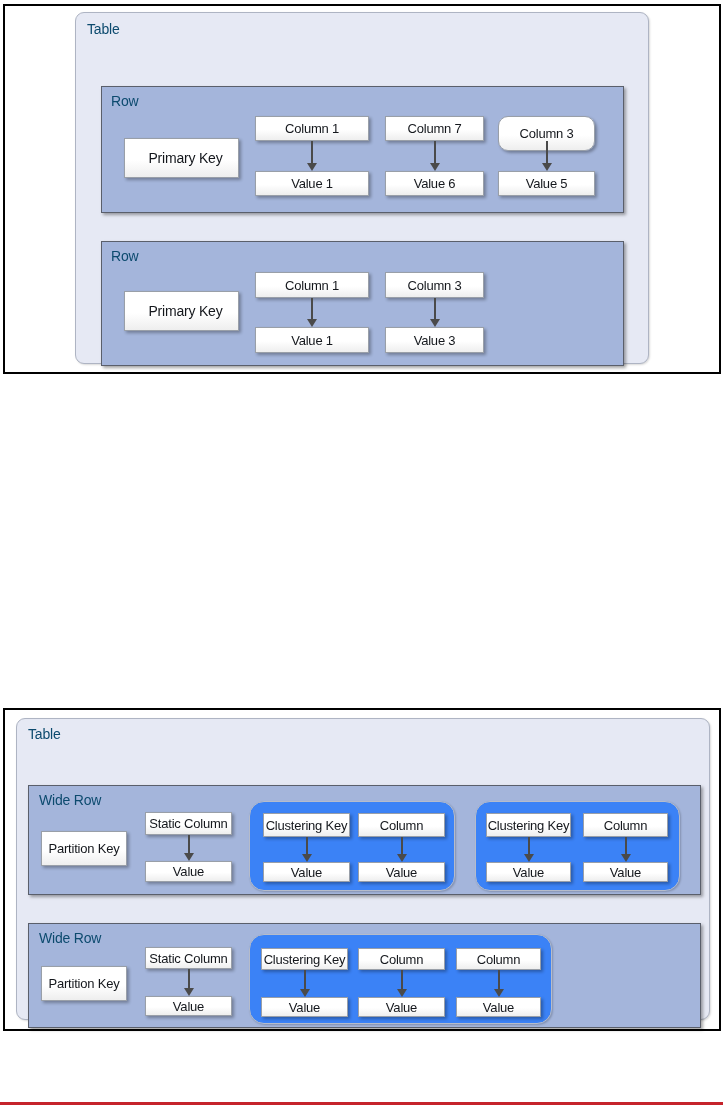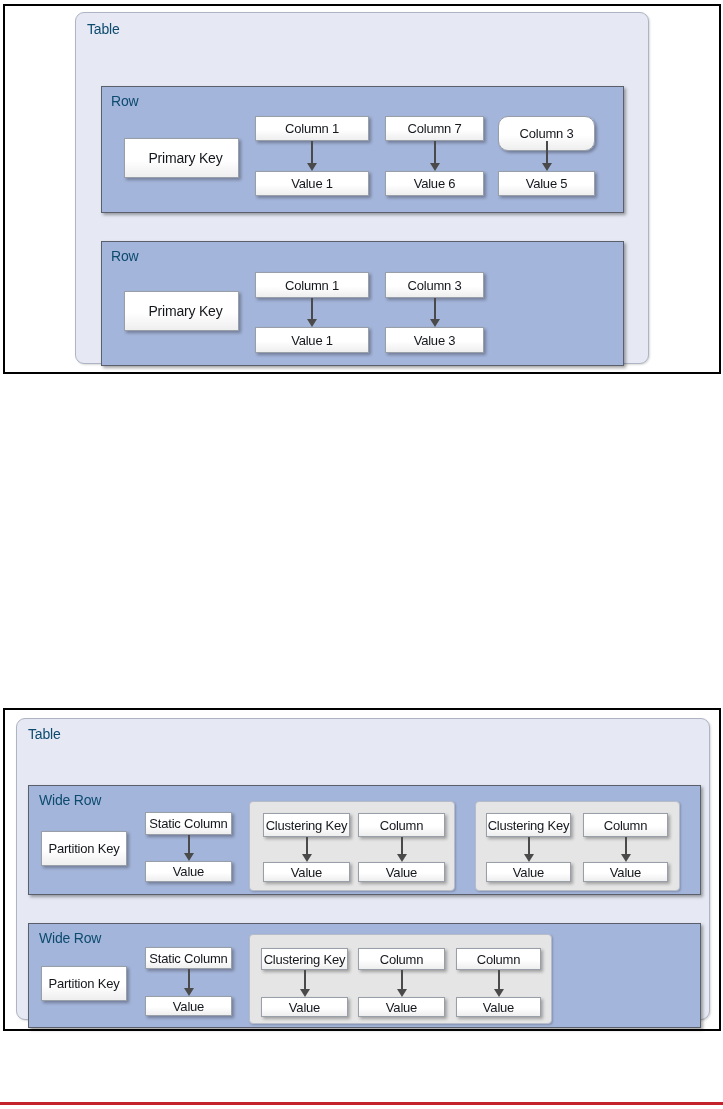--- a/index.html
+++ b/index.html
@@ -3,22 +3,22 @@
 <meta charset="utf-8">
 <style>
   html,body{margin:0;padding:0;background:#fff;}
   .page{position:relative;width:723px;height:1109px;background:#ffffff;
         font-family:"Liberation Sans",sans-serif;color:#111;overflow:hidden;}
   .frame{position:absolute;box-sizing:border-box;border:2px solid #000;background:#fff;}
   .tbl{position:absolute;box-sizing:border-box;background:#e6e9f4;border:1px solid #aeb4c3;
        border-radius:9px;box-shadow:1px 1px 2px rgba(0,0,0,0.15);}
   .rowbox{position:absolute;box-sizing:border-box;background:#a4b5db;border:1px solid #5a5f6b;
        box-shadow:2px 2px 3px rgba(0,0,0,0.35);margin-top:32px;}
-  .group{position:absolute;box-sizing:border-box;background:#e5e5e5;border:1px solid #b6bcca;
-       border-radius:4px;box-shadow:1px 1px 2px rgba(0,0,0,0.2);text-decoration:underline;}
+  .group{position:absolute;box-sizing:border-box;background:#3b82f6;border:1px solid #b6bcca;
+       border-radius:15px;box-shadow:1px 1px 2px rgba(0,0,0,0.2);text-decoration:underline;}
   .cap{position:absolute;font-size:14px;letter-spacing:-0.2px;color:#0c4a6e;white-space:nowrap;}
   .wb{position:absolute;box-sizing:border-box;display:flex;align-items:center;justify-content:center;
       background:linear-gradient(180deg,#ffffff 55%,#eeeeee 100%);
       border:1px solid #999fa8;box-shadow:2px 2px 3px rgba(0,0,0,0.3);
       font-size:13px;letter-spacing:-0.2px;color:#14171c;white-space:nowrap;}
   .wb-lg{font-size:14px;padding-left:8px;}
   .ar{position:absolute;width:12px;}
   .ar i{position:absolute;left:5px;top:0;bottom:7px;width:2px;background:#4a4a4a;}
   .ar b{position:absolute;left:1px;bottom:0;width:0;height:0;
         border-left:5px solid transparent;border-right:5px solid transparent;

